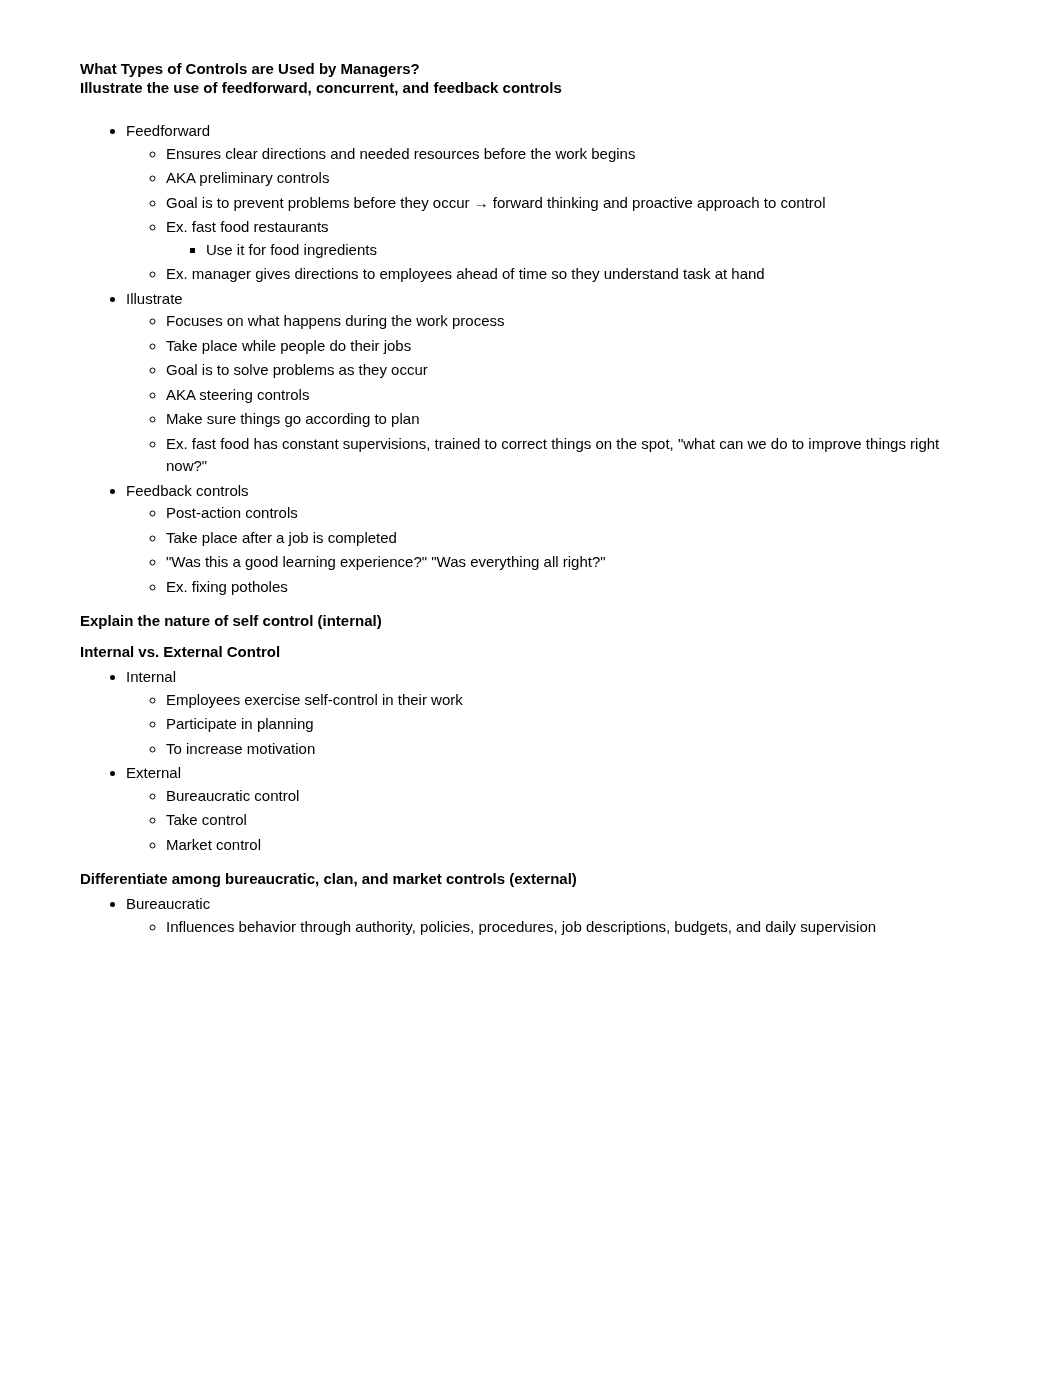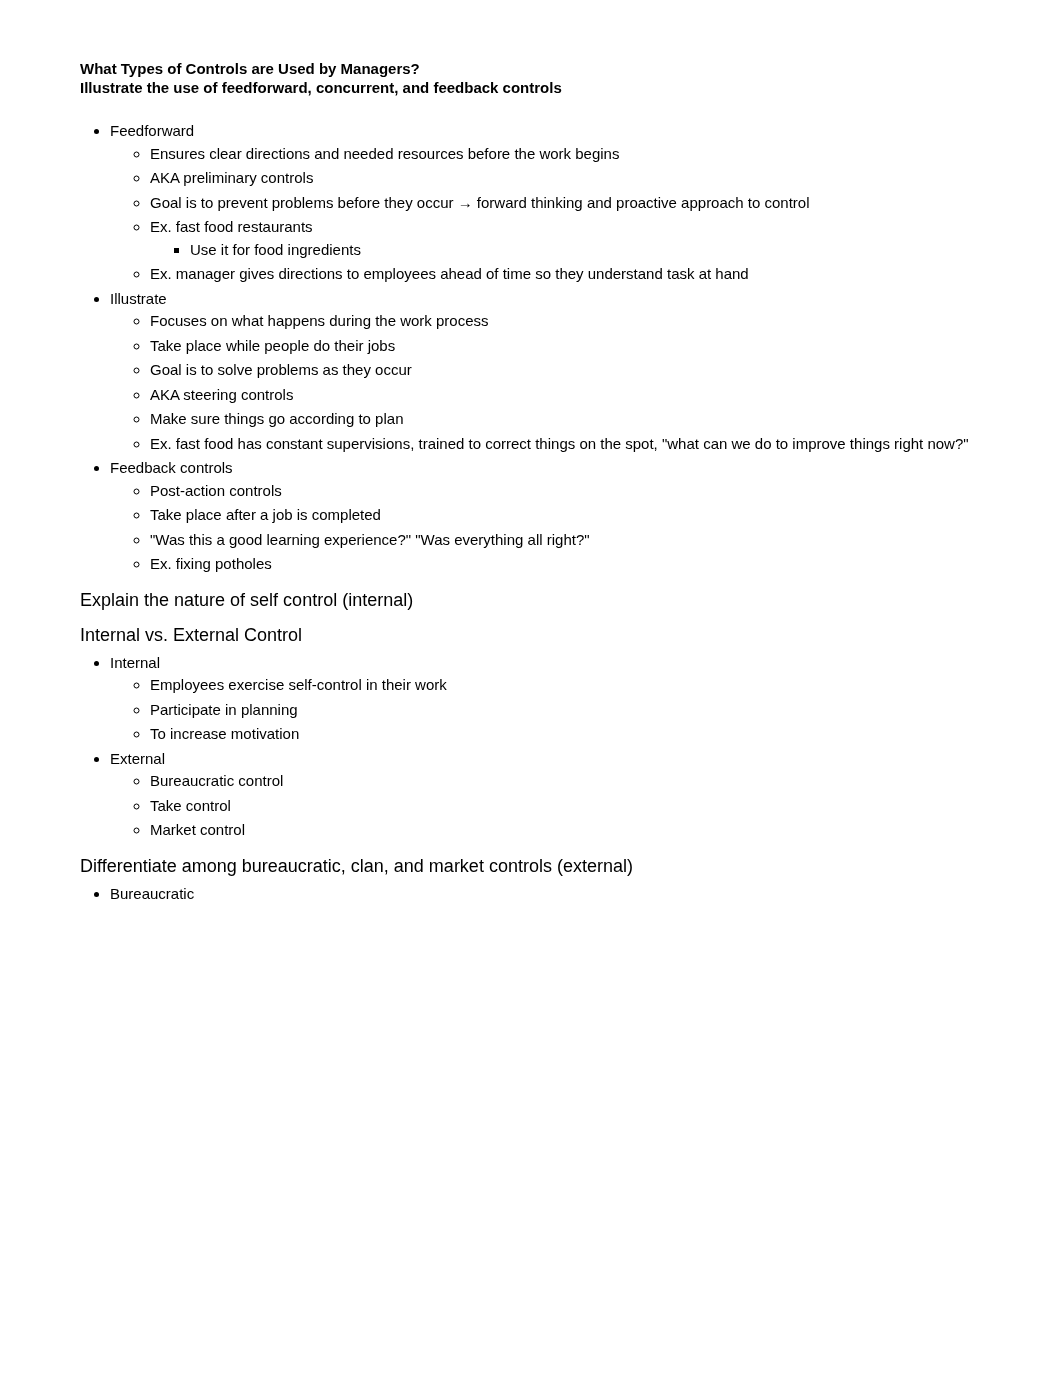--- a/index.html
+++ b/index.html
@@ -25,42 +25,42 @@
     }
 
     .doc-subtitle {
       font-weight: bold;
       font-size: 15px;
       margin-bottom: 24px;
     }
 
     ul.level1 {
       list-style-type: disc;
-      margin-left: 30px;
+      margin-left: 46px;
       margin-bottom: 4px;
     }
 
     ul.level2 {
       list-style-type: circle;
       margin-left: 40px;
     }
 
     ul.level3 {
       list-style-type: square;
       margin-left: 40px;
     }
 
     li {
       margin-bottom: 2px;
       line-height: 1.5;
     }
 
     .section-heading {
-      font-weight: normal;
-      font-size: 18px;
+      font-weight: bold;
+      font-size: 15px;
       margin-top: 14px;
       margin-bottom: 6px;
     }
   </style>
 </head>
 <body>
 
 <div>
 
   <div class="doc-title">What Types of Controls are Used by Managers?</div>
@@ -130,17 +130,20 @@
       </ul>
     </li>
 
   </ul>
 
   <div class="section-heading">Differentiate among bureaucratic, clan, and market controls (external)</div>
   <ul class="level1">
 
     <li>
       <span>Bureaucratic</span>
+      <ul class="level2">
+        <li>Influences behavior through authority, policies, procedures, job descriptions, budgets, and daily supervision</li>
+      </ul>
     </li>
 
   </ul>
 
 </div>
 
 </body></html>

